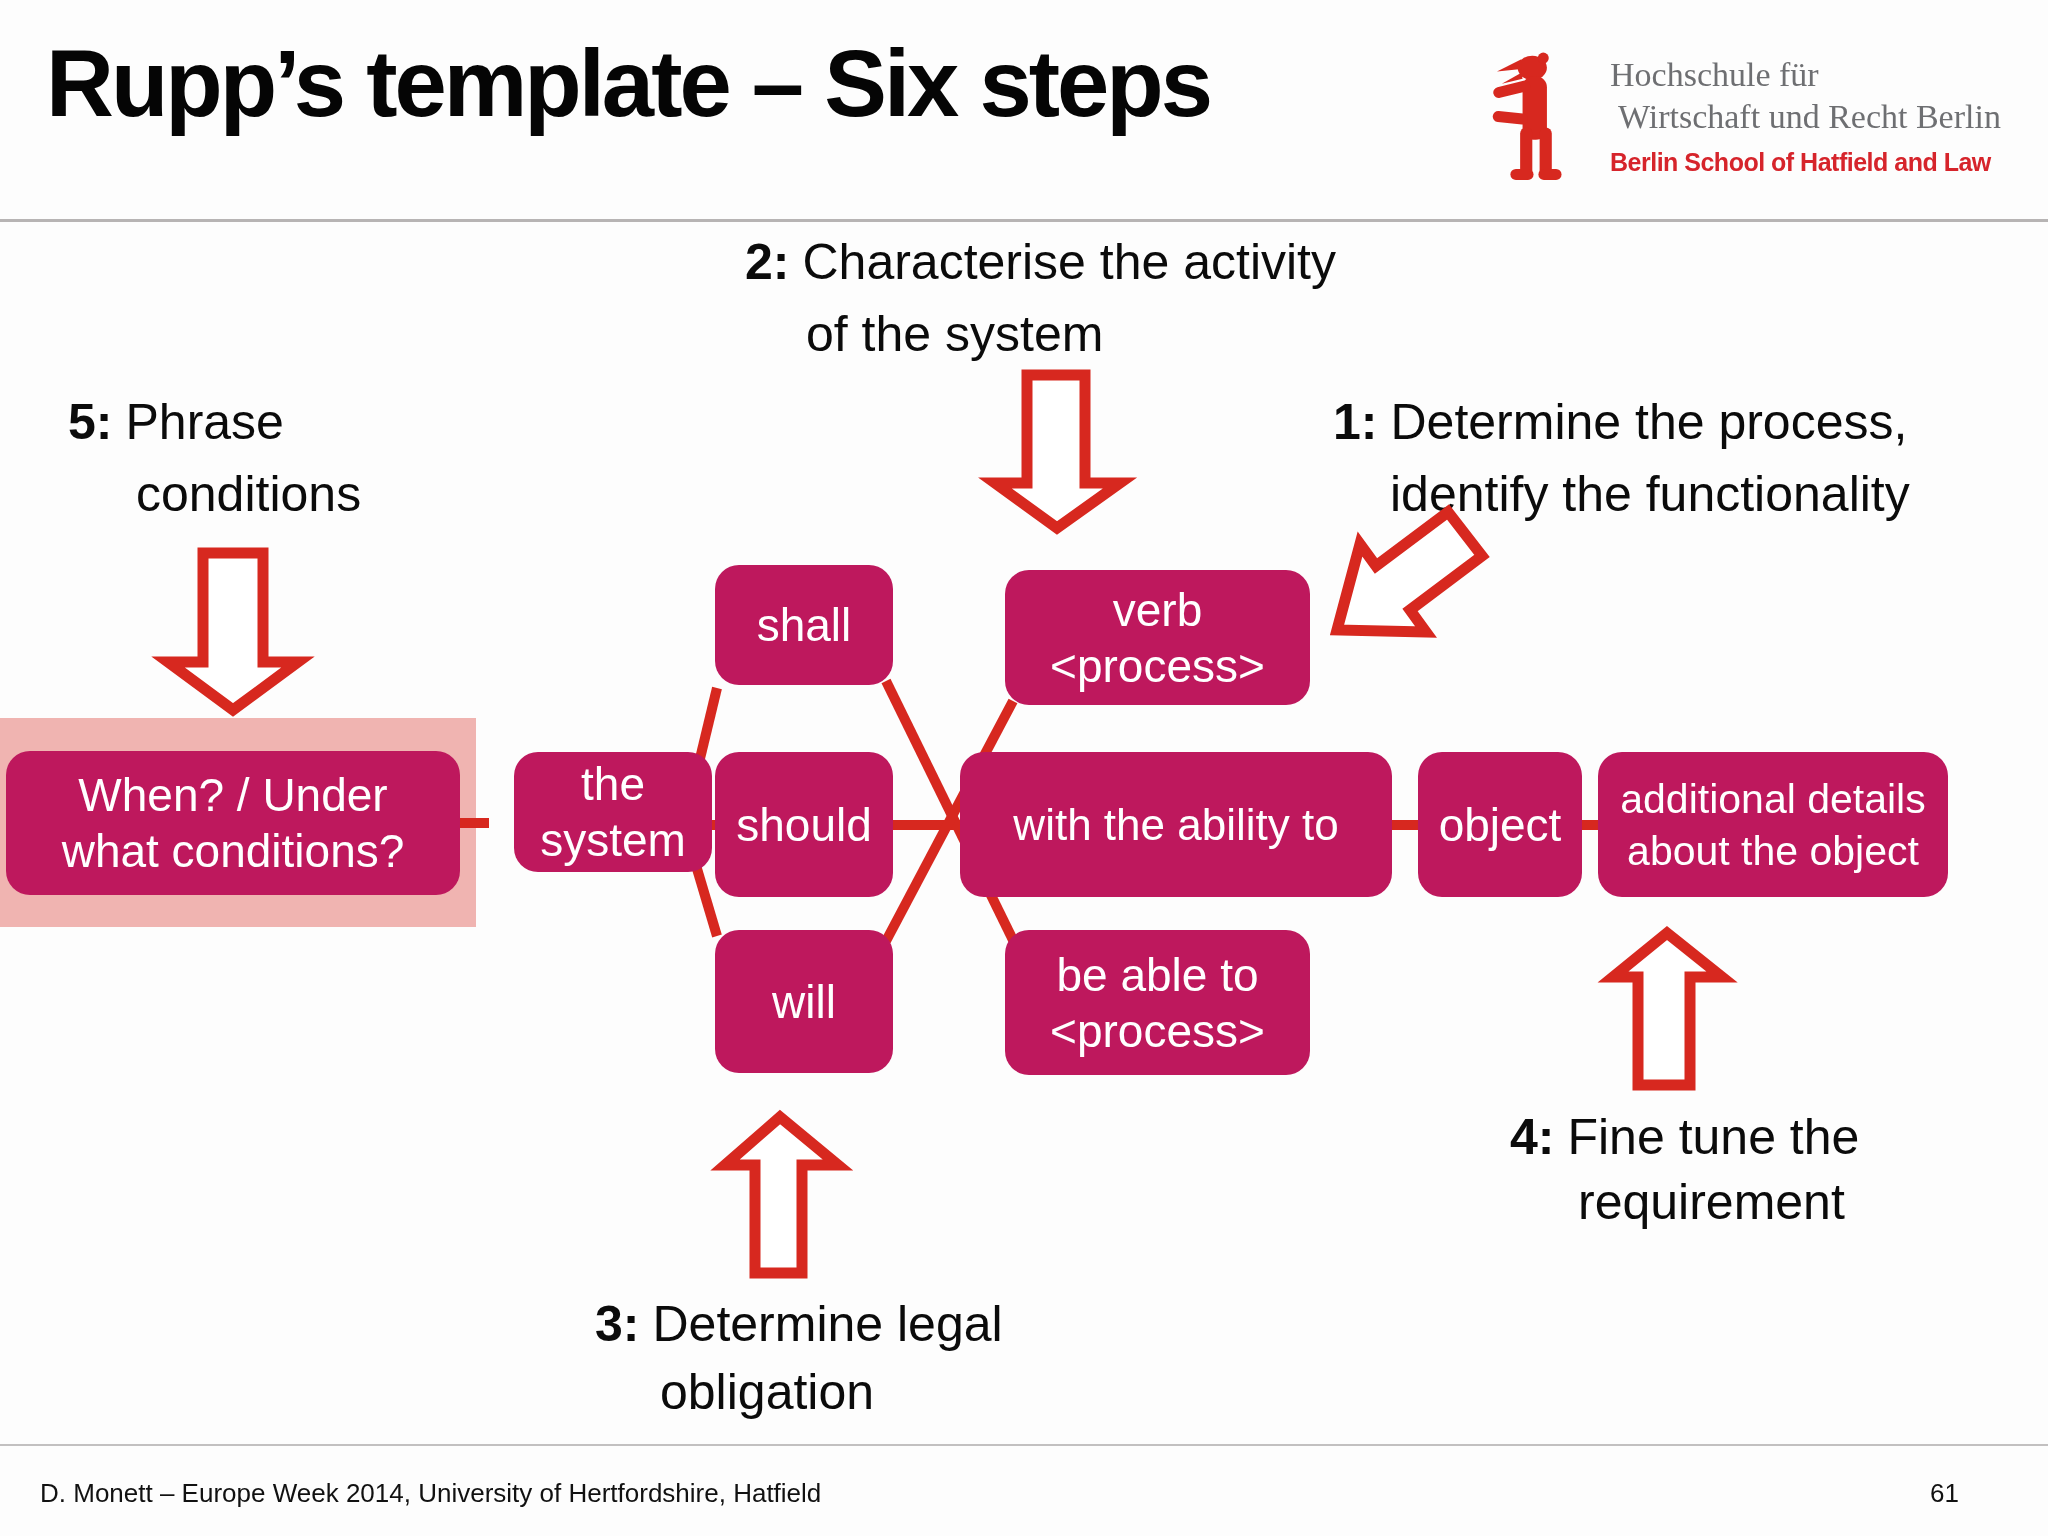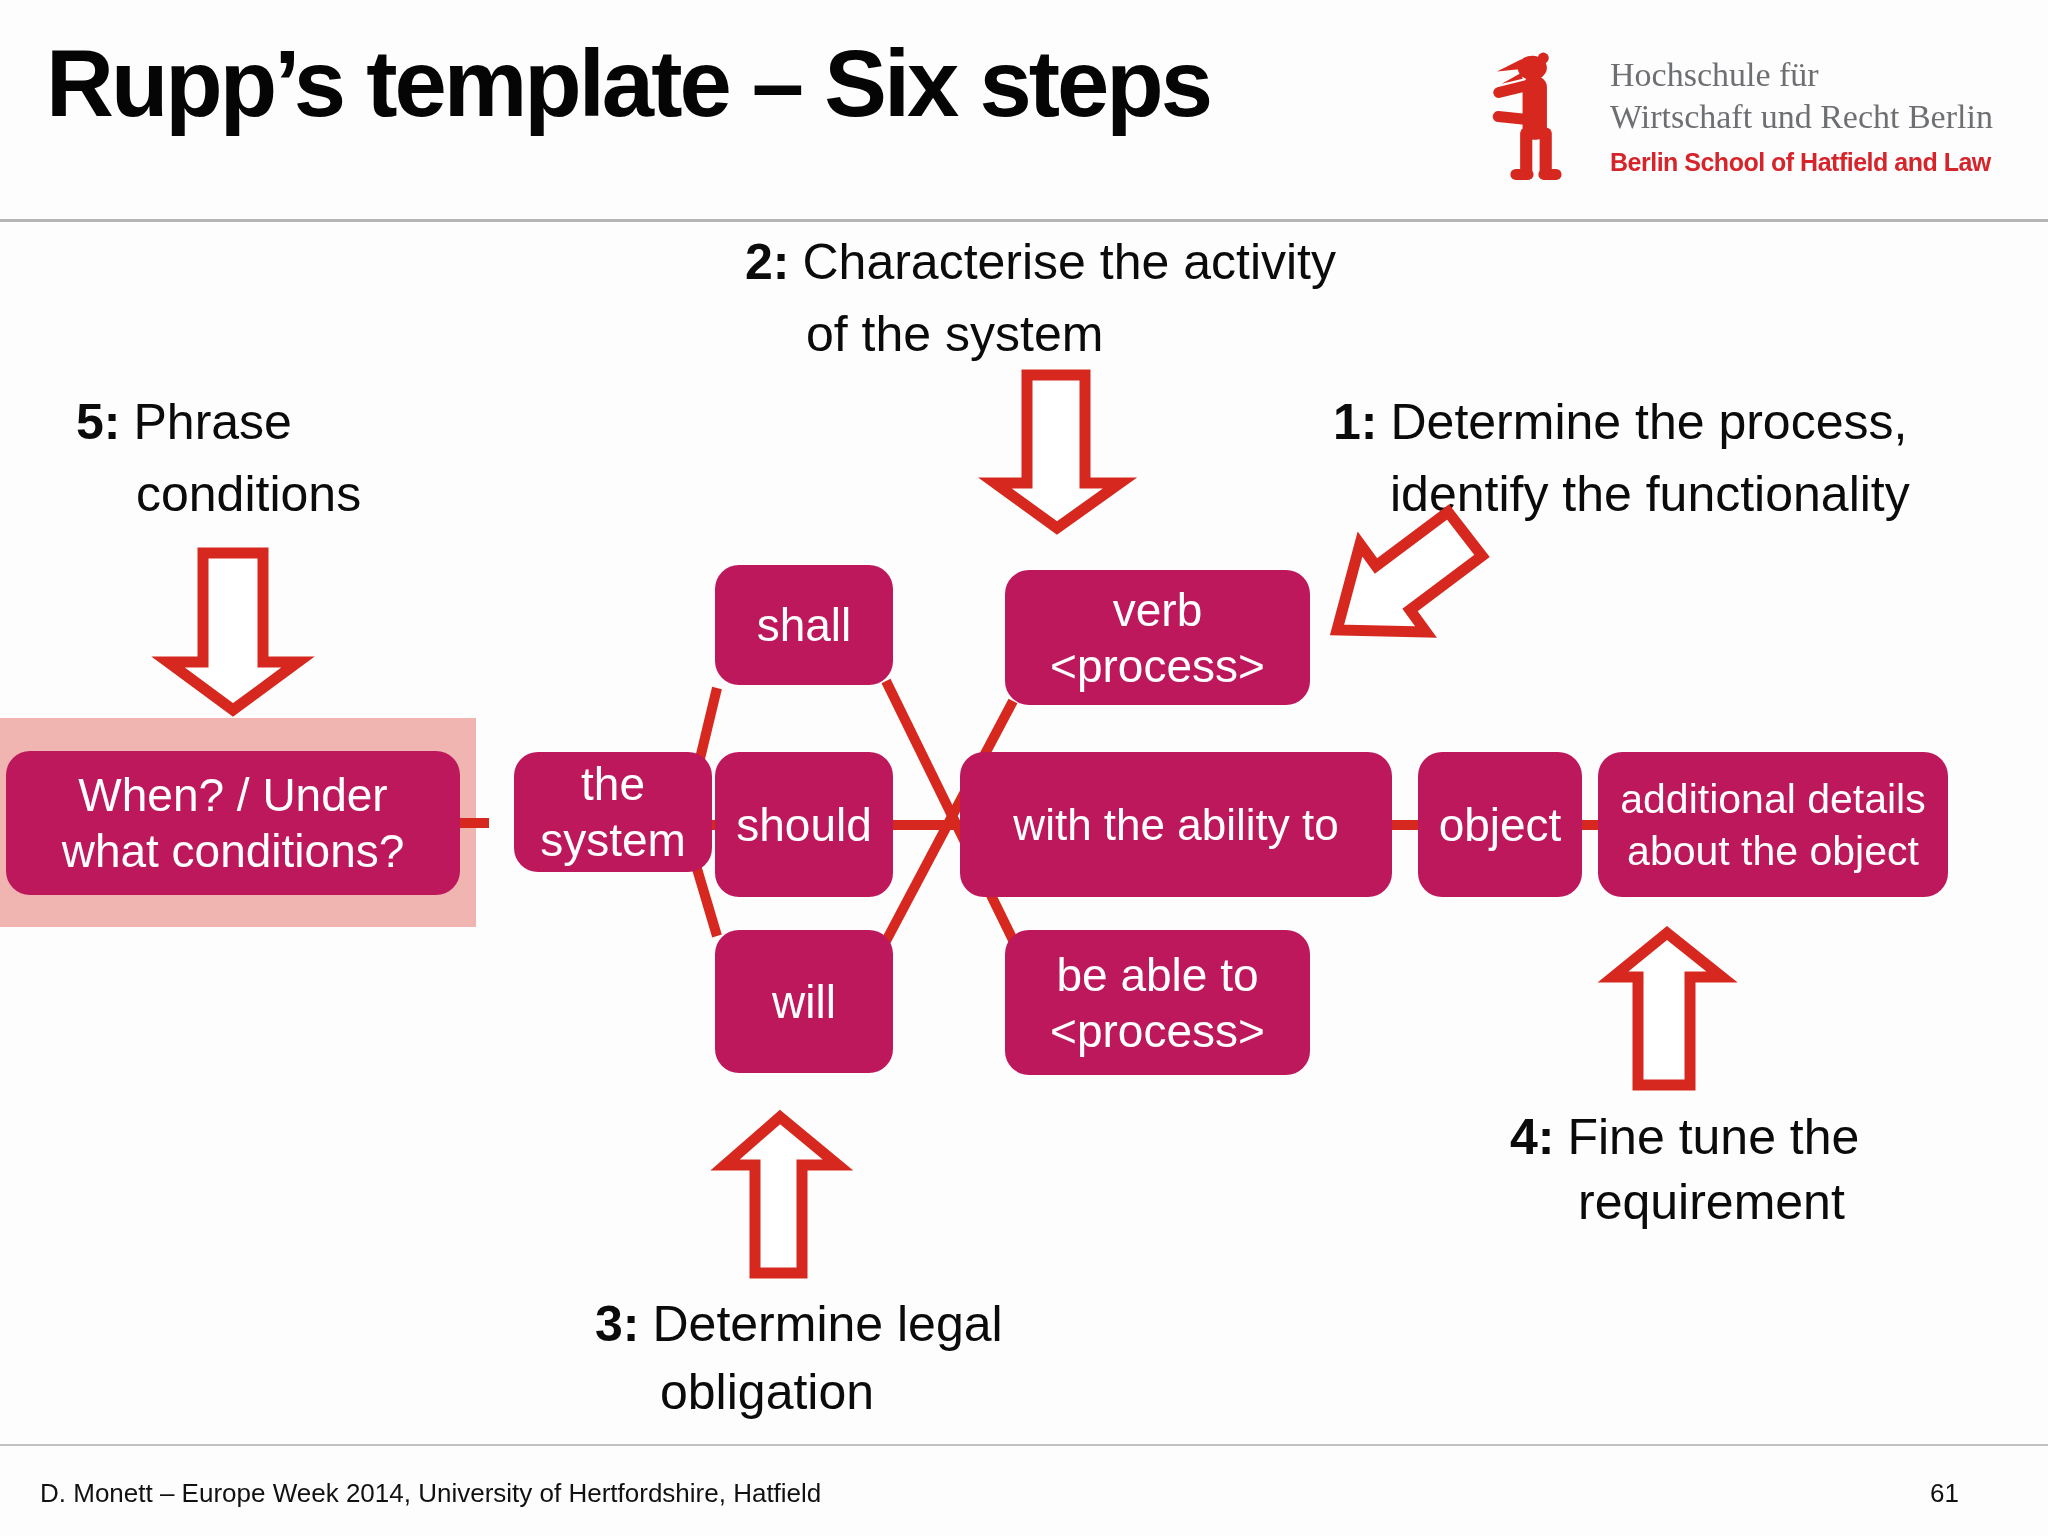--- a/index.html
+++ b/index.html
@@ -16,21 +16,21 @@
   .rule.bottom{top:1444px;height:2px;background:#c2c0c0;}
 
   
   .logo{position:absolute;left:1488px;top:50px;width:540px;height:145px;}
   .logo svg{position:absolute;left:0;top:2px;}
   .logo .l1,.logo .l2{
     position:absolute;left:122px;font-family:"Liberation Serif",serif;
     font-size:34px;color:#6e6f72;white-space:nowrap;
   }
   .logo .l1{top:6px;}
-  .logo .l2{top:48px;}
+  .logo .l2{top:48px;margin-left:8px;}
   .logo .l3{
     position:absolute;left:122px;top:98px;font-size:25px;font-weight:bold;
     color:#d6242b;white-space:nowrap;letter-spacing:-0.5px;
   }
 
   
   .note-line{position:absolute;font-size:50px;line-height:1.1;white-space:nowrap;color:#0b0b0b;}
   .note-line .nn{font-weight:bold;margin-right:13px;}
 
   
@@ -86,21 +86,21 @@
   </div>
 
   <div class="rule top"></div>
   <div class="rule bottom"></div>
 
   <div class="note-line" style="left:745px;top:235px;">
     <span class="nn">2:</span><span>Characterise the activity</span>
   </div>
   <div class="note-line" style="left:806px;top:307px;">of the system</div>
 
-  <div class="note-line" style="left:68px;top:395px;margin-left:8px;">
+  <div class="note-line" style="left:68px;top:395px;">
     <span class="nn">5:</span><span>Phrase</span>
   </div>
   <div class="note-line" style="left:136px;top:467px;">conditions</div>
 
   <div class="note-line" style="left:1333px;top:395px;">
     <span class="nn">1:</span><span>Determine the process,</span>
   </div>
   <div class="note-line" style="left:1390px;top:467px;">identify the functionality</div>
 
   <div class="note-line" style="left:595px;top:1297px;">

